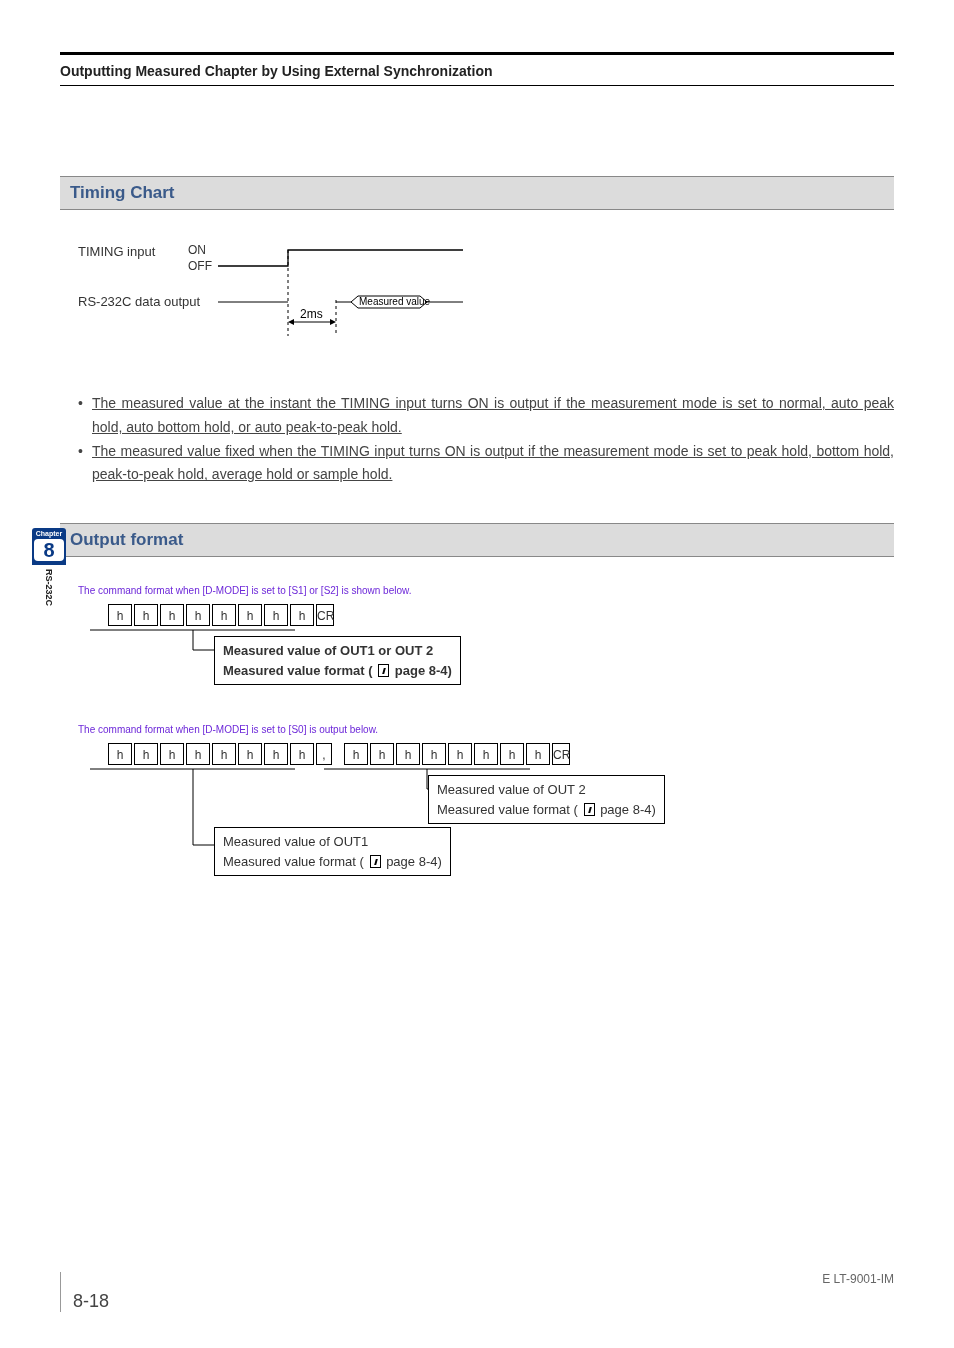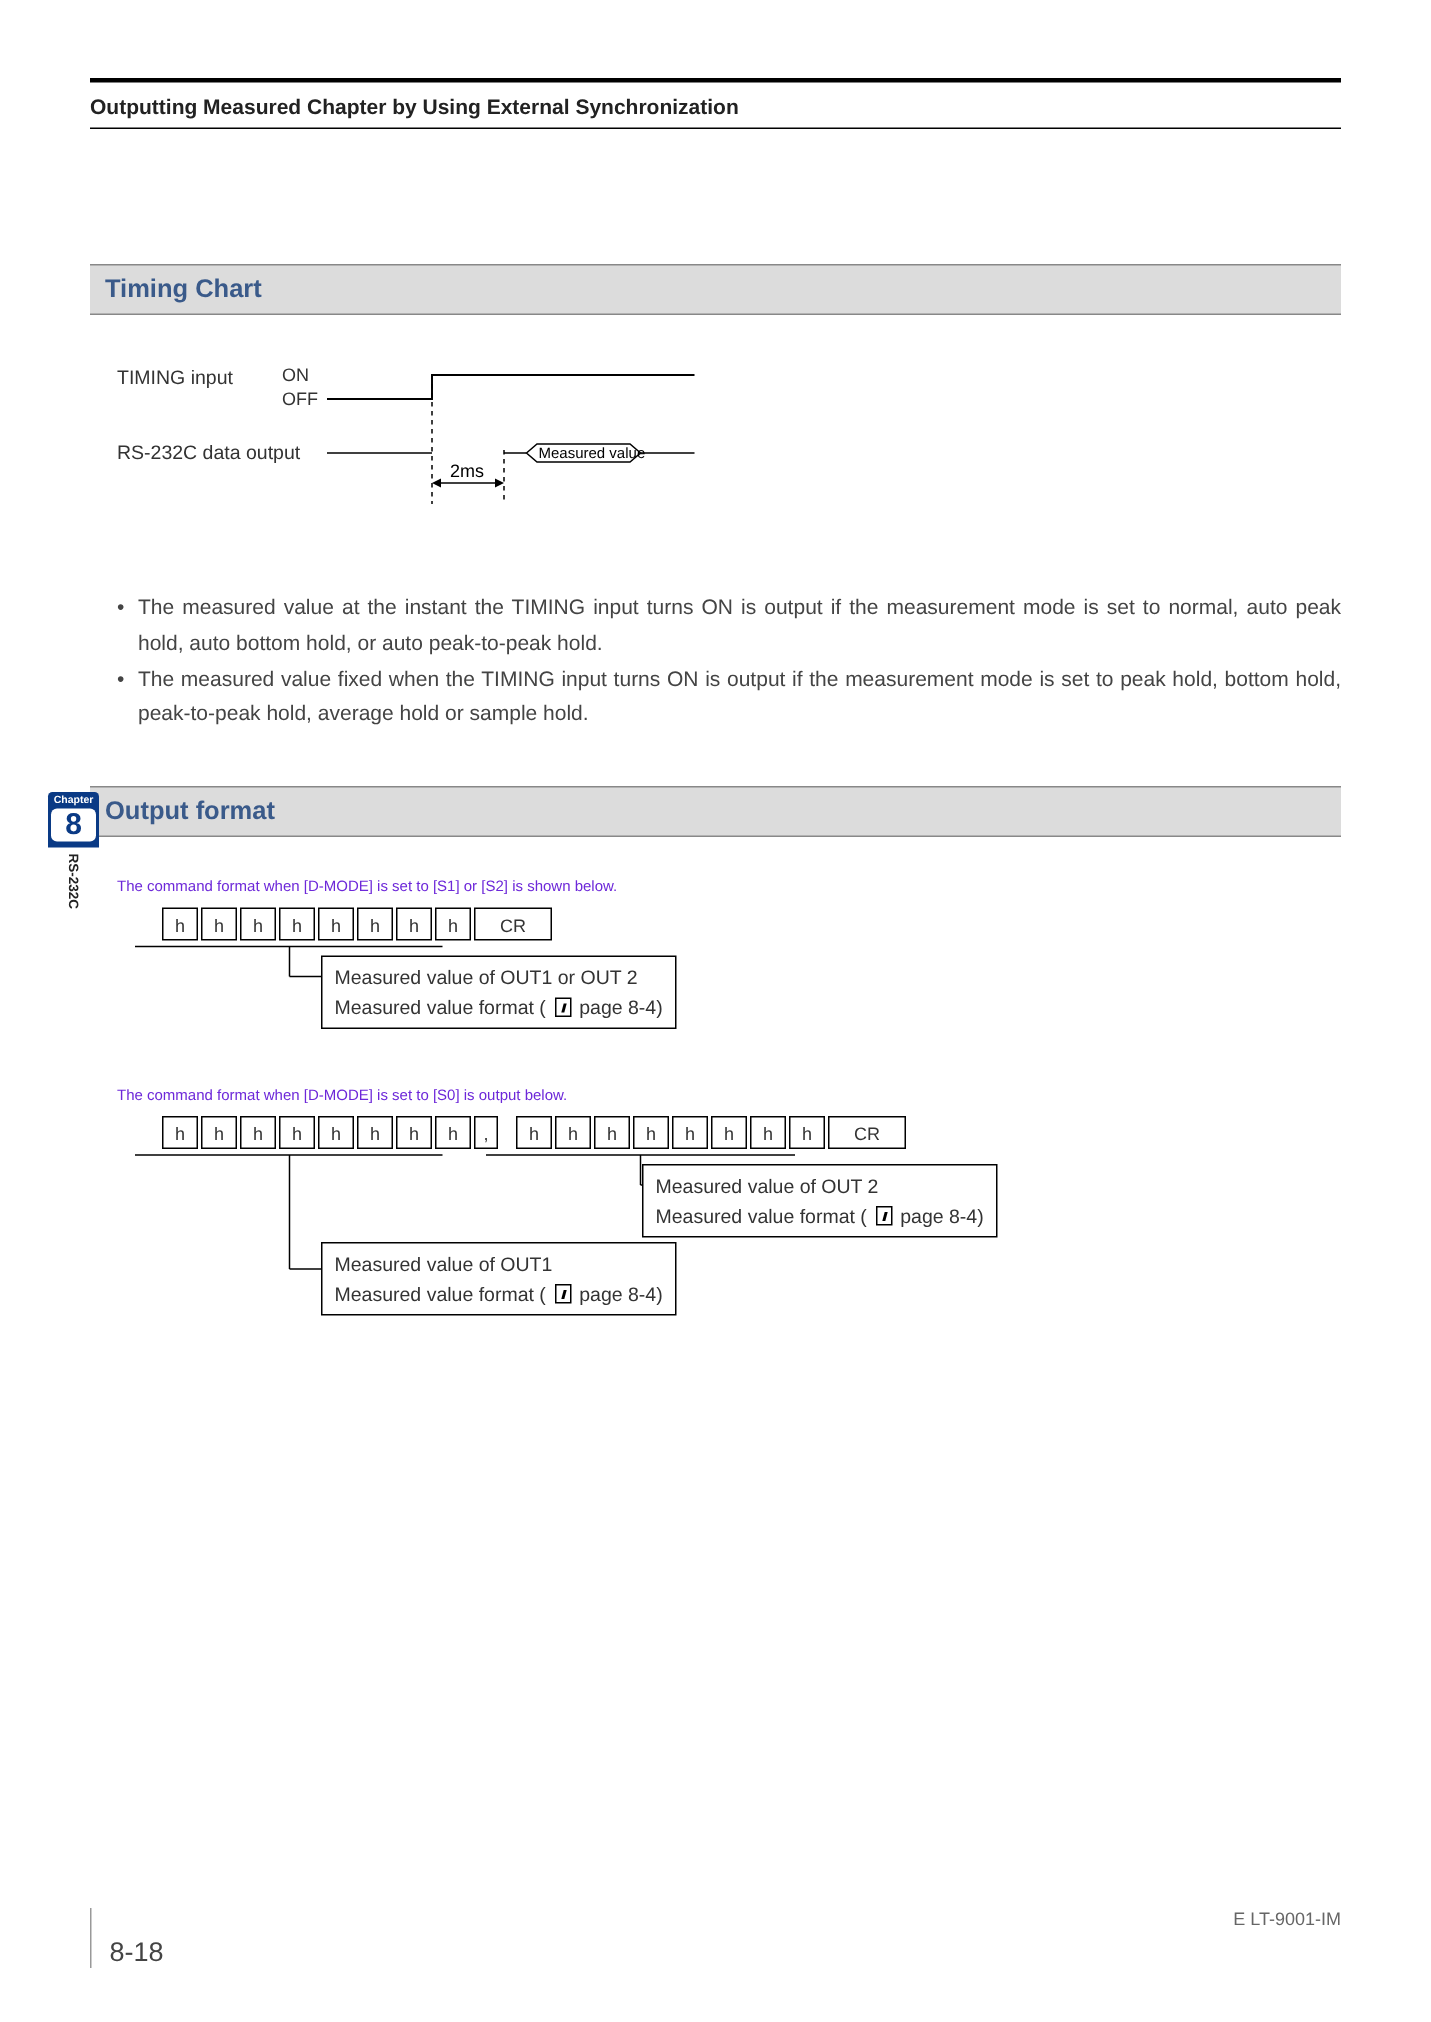--- a/index.html
+++ b/index.html
@@ -59,37 +59,37 @@
   color: #222;
   text-align: center;
   margin: 4px auto 0 auto;
 }
 
 
 .timing-chart-svg { margin-bottom: 40px; }
 
 
 .bullets { font-size: 14px; color: #444; line-height: 1.7; margin-bottom: 36px; }
-.bullets li { list-style: none; position: relative; padding-left: 14px; text-align: justify; }
+.bullets li { list-style: none; position: relative; padding-left: 14px; text-align: justify; text-decoration: underline; }
 .bullets li:before { content: "•"; position: absolute; left: 0; }
 
 
 .fmt-para { font-size: 10px; color: #6d28d9; margin-bottom: 8px; }
 .fmt-para.indent { padding-left: 18px; }
 
 .byte-row { display:flex; padding-left: 30px; }
 .byte-cell {
   border: 1px solid #000;
   width: 24px; height: 22px;
   font-size: 12px;
   text-align: center;
   line-height: 22px;
   margin-right: 2px;
 }
-.byte-cell.cr { width: 52px; }
+.byte-cell.cr { width: 18px; }
 
 .callout-box {
   border: 1px solid #000;
   font-size: 13px;
   padding: 4px 8px;
   line-height: 1.5;
   background: #fff;
 }
 .page-icon {
   display: inline-block;
@@ -185,21 +185,21 @@
     <span class="byte-cell">h</span>
     <span class="byte-cell">h</span>
     <span class="byte-cell cr">CR</span>
   </div>
 
   <svg style="position:absolute; left:30px; top:22px;" width="300" height="60">
     <line x1="0" y1="4" x2="205" y2="4" stroke="#000"></line>
     <line x1="103" y1="4" x2="103" y2="24" stroke="#000"></line>
     <line x1="103" y1="24" x2="124" y2="24" stroke="#000"></line>
   </svg>
-  <div class="callout-box" style="position:absolute; left:154px; top:32px;">
+  <div class="callout-box" style="position:absolute; left:154px; top:32px;font-weight:bold;">
     <div>Measured value of OUT1 or OUT 2</div>
     <div>
       <span>Measured value format ( </span><span class="page-icon"></span><span> page 8-4)</span>
     </div>
   </div>
 </div>
 
 <p class="fmt-para indent">The command format when [D-MODE] is set to [S0] is output below.</p>
 
 <div class="content-indent" style="position:relative; height:160px;">

